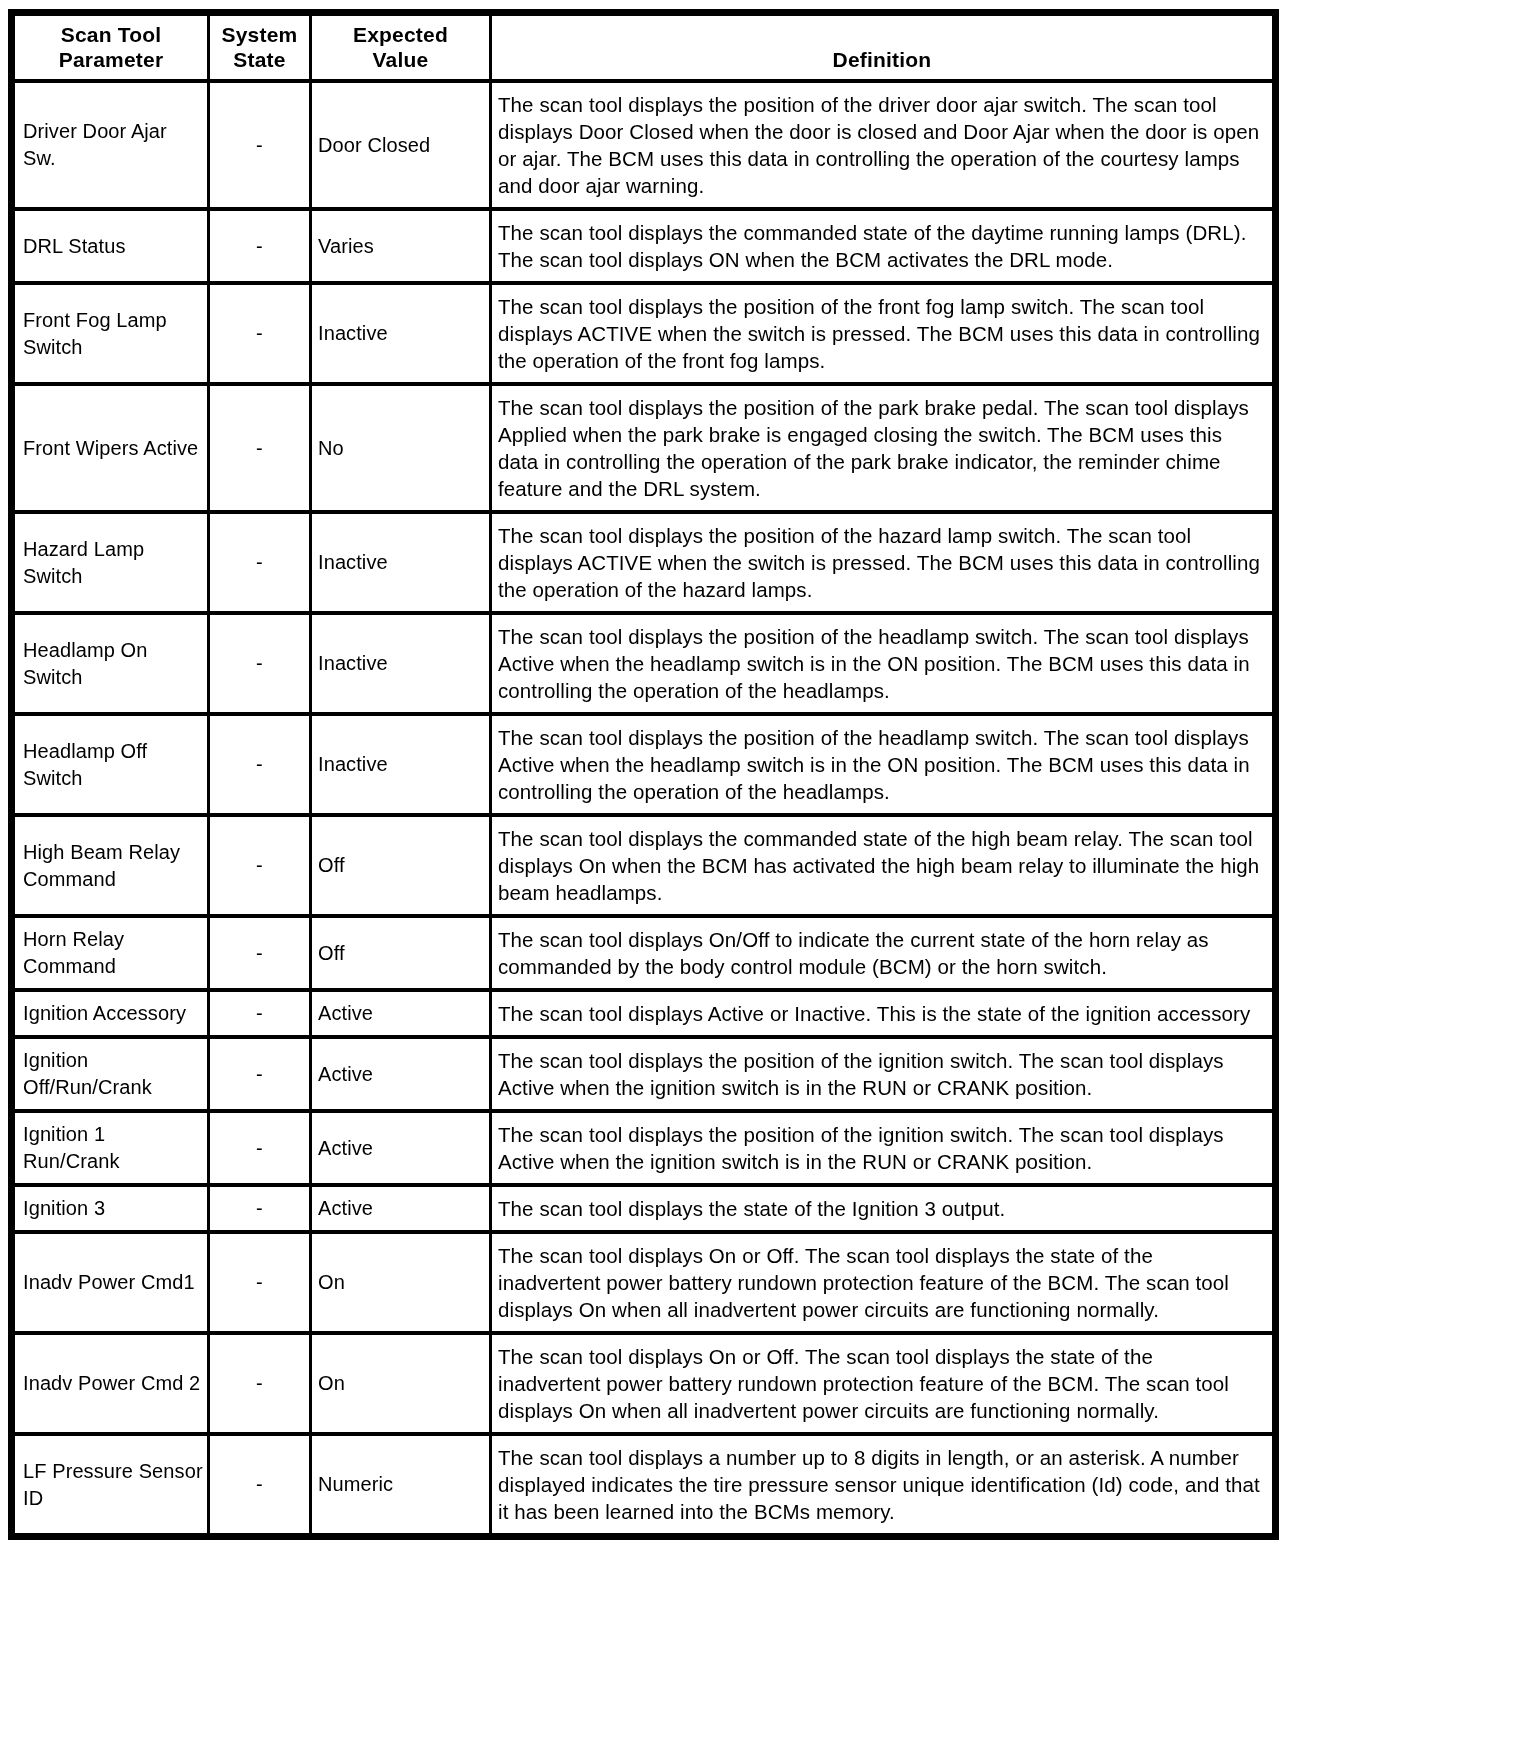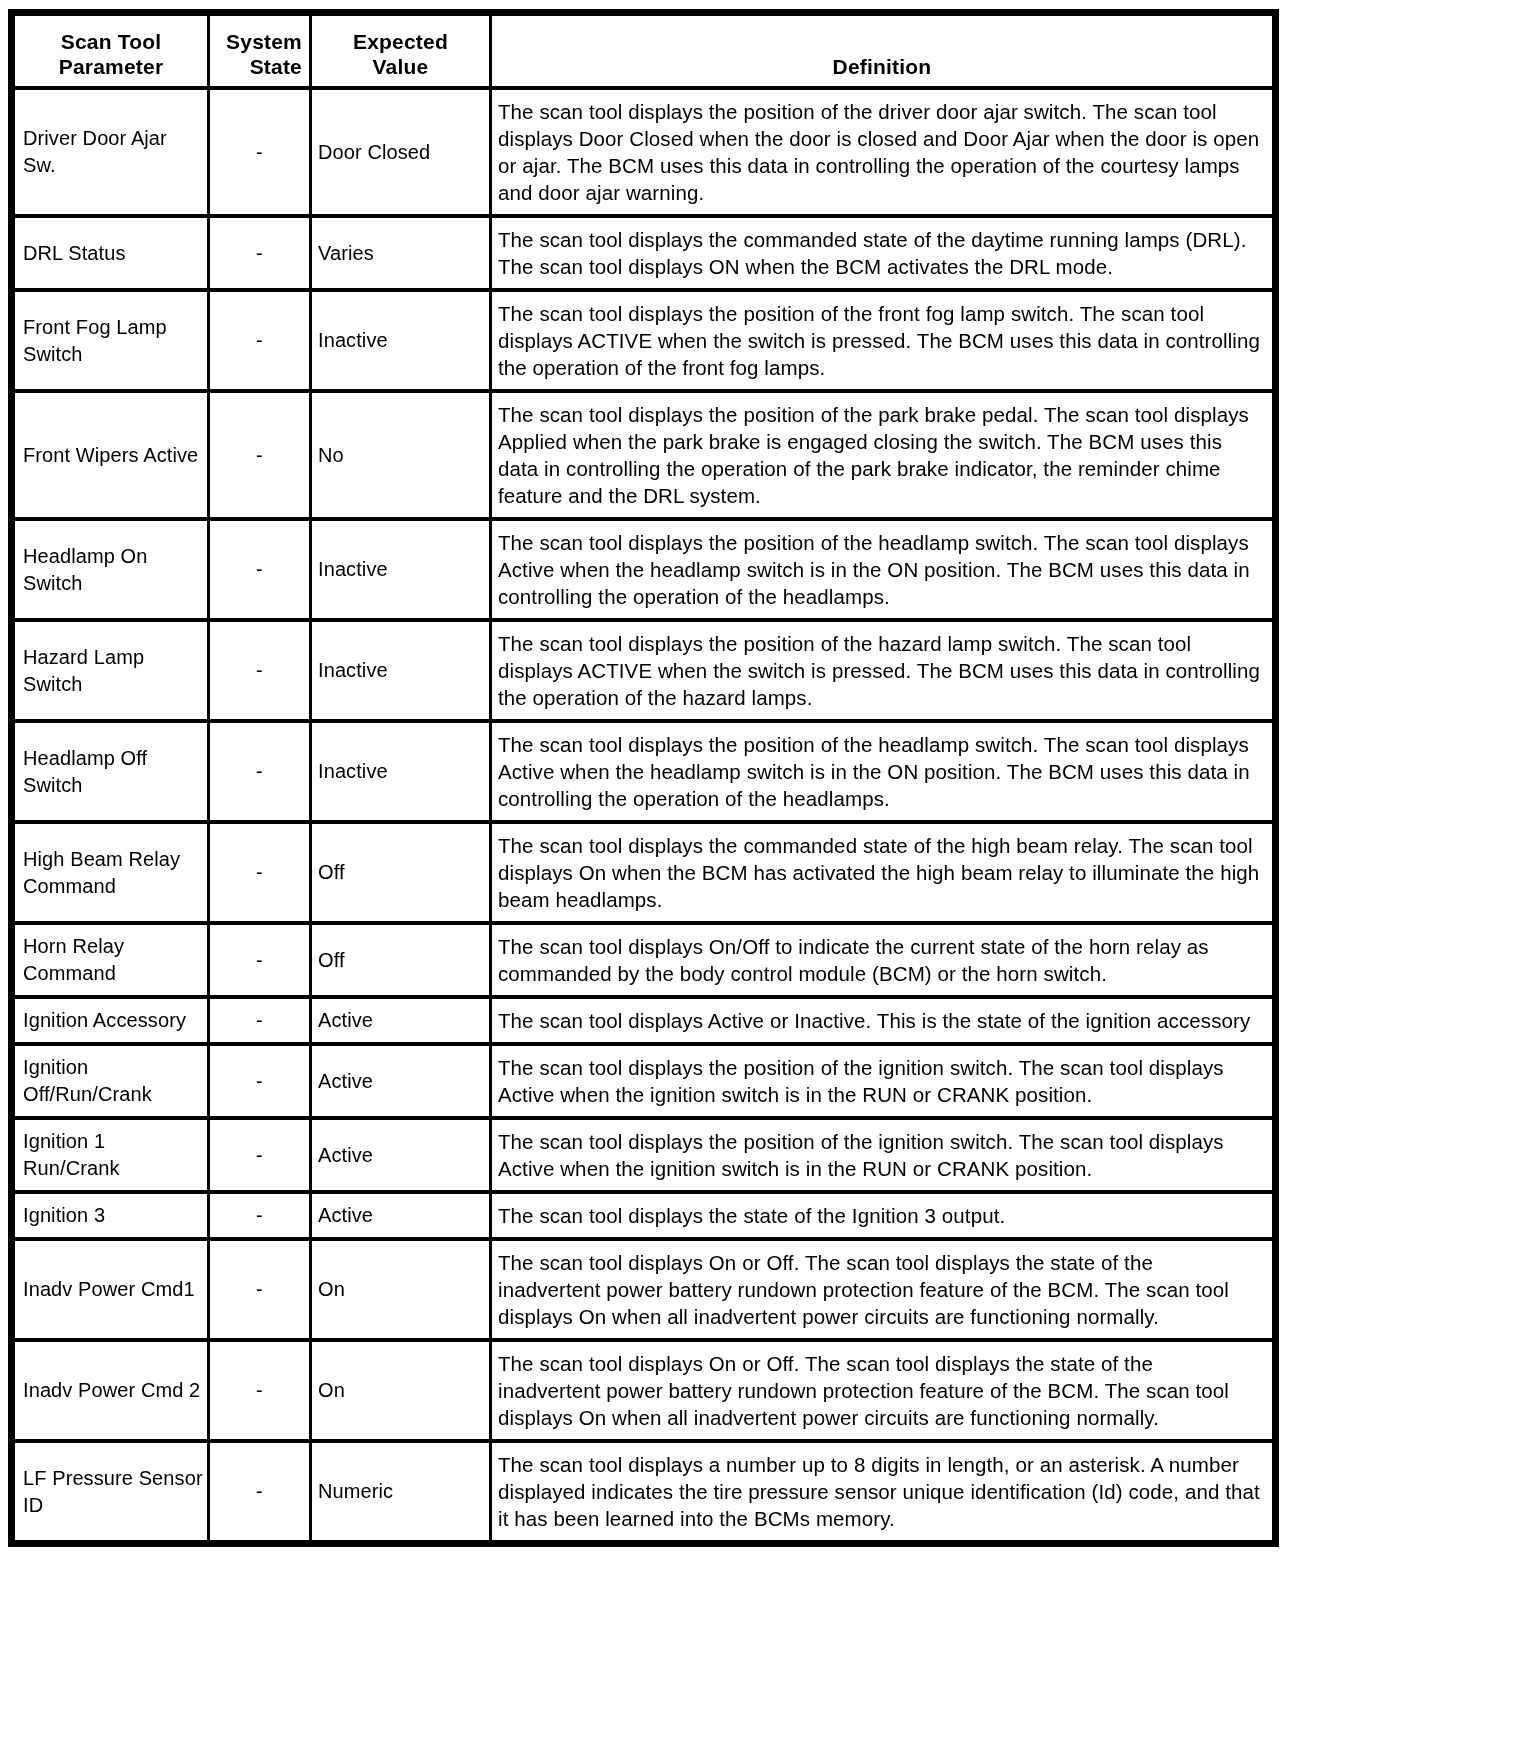--- a/index.html
+++ b/index.html
@@ -32,22 +32,22 @@
     font-size: 21px;
     font-weight: bold;
     line-height: 25px;
     text-align: center;
     vertical-align: bottom;
     padding: 6px 4px 7px 4px;
     letter-spacing: 0.2px;
   }
   thead th .hdr-inner { display: inline-block; }
   thead th.col-param .hdr-inner { max-width: 130px; }
-  thead th.col-state .hdr-inner { max-width: 85px; text-align: right; }
-  thead th.col-value .hdr-inner { max-width: 115px; margin-top: 7px; }
+  thead th.col-state .hdr-inner { max-width: 85px; }
+  thead th.col-value .hdr-inner { max-width: 115px; }
   tbody td {
     font-size: 20px;
     line-height: 27px;
     vertical-align: middle;
     padding: 8px 6px;
     letter-spacing: 0.1px;
   }
   td.col-param {
     text-align: left;
     padding-left: 8px;
@@ -99,30 +99,30 @@
           <td class="col-value">Inactive</td>
           <td class="col-def">The scan tool displays the position of the front fog lamp switch. The scan tool displays ACTIVE when the switch is pressed. The BCM uses this data in controlling the operation of the front fog lamps.</td>
         </tr>
         <tr>
           <td class="col-param">Front Wipers Active</td>
           <td class="col-state">-</td>
           <td class="col-value">No</td>
           <td class="col-def">The scan tool displays the position of the park brake pedal. The scan tool displays Applied when the park brake is engaged closing the switch. The BCM uses this data in controlling the operation of the park brake indicator, the reminder chime feature and the DRL system.</td>
         </tr>
         <tr>
+          <td class="col-param">Hazard Lamp Switch</td>
+          <td class="col-state">-</td>
+          <td class="col-value">Inactive</td>
+          <td class="col-def">The scan tool displays the position of the hazard lamp switch. The scan tool displays ACTIVE when the switch is pressed. The BCM uses this data in controlling the operation of the hazard lamps.</td>
+        </tr>
+        <tr>
           <td class="col-param">Headlamp On Switch</td>
           <td class="col-state">-</td>
           <td class="col-value">Inactive</td>
           <td class="col-def">The scan tool displays the position of the headlamp switch. The scan tool displays Active when the headlamp switch is in the ON position. The BCM uses this data in controlling the operation of the headlamps.</td>
-        </tr>
-        <tr>
-          <td class="col-param">Hazard Lamp Switch</td>
-          <td class="col-state">-</td>
-          <td class="col-value">Inactive</td>
-          <td class="col-def">The scan tool displays the position of the hazard lamp switch. The scan tool displays ACTIVE when the switch is pressed. The BCM uses this data in controlling the operation of the hazard lamps.</td>
         </tr>
         <tr>
           <td class="col-param">Headlamp Off Switch</td>
           <td class="col-state">-</td>
           <td class="col-value">Inactive</td>
           <td class="col-def">The scan tool displays the position of the headlamp switch. The scan tool displays Active when the headlamp switch is in the ON position. The BCM uses this data in controlling the operation of the headlamps.</td>
         </tr>
         <tr>
           <td class="col-param">High Beam Relay Command</td>
           <td class="col-state">-</td>

